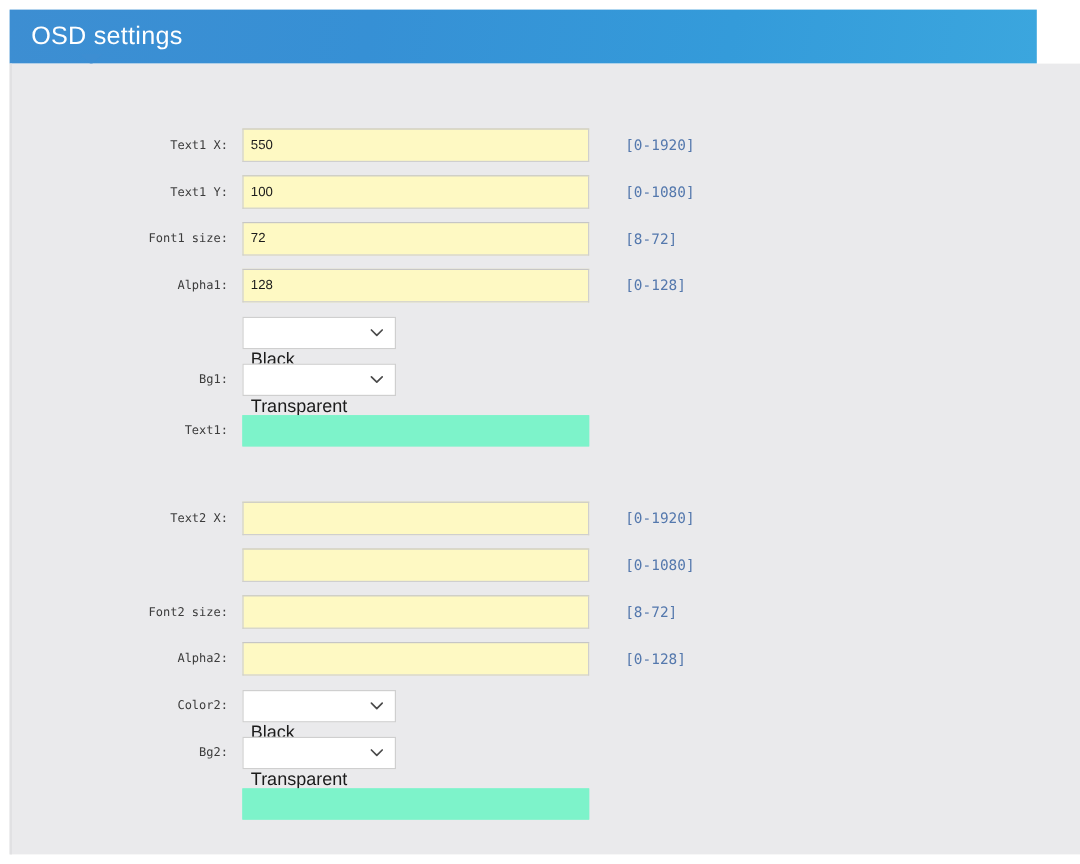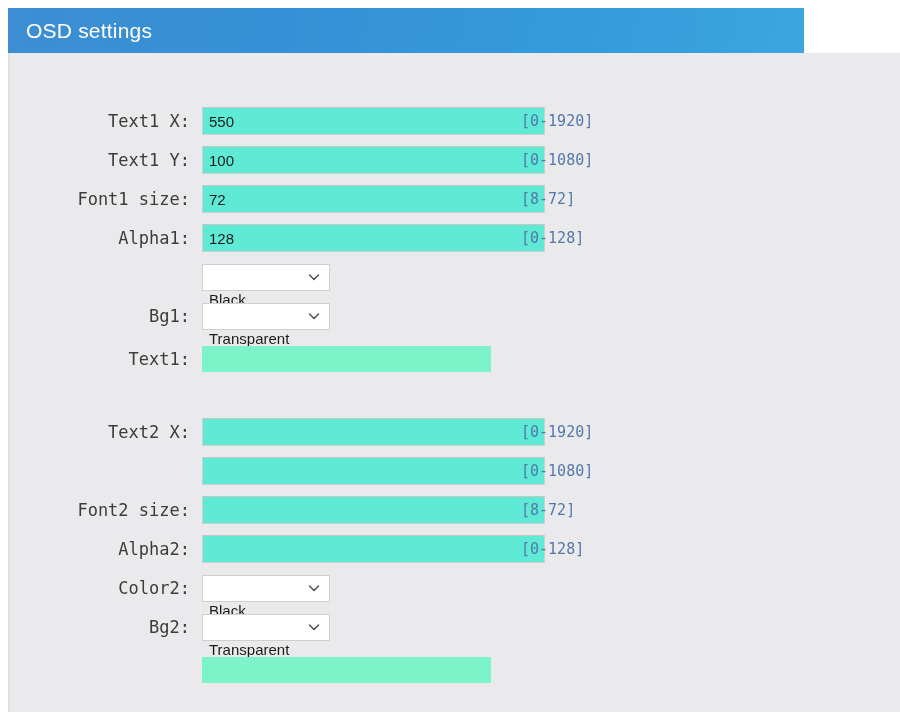--- a/index.html
+++ b/index.html
@@ -17,21 +17,21 @@
     width: 900px;
     height: 720px;
     background: #ffffff;
   }
 
   
   .panel-header {
     position: absolute;
     left: 8px;
     top: 8px;
-    width: 796px;
+    width: 856px;
     height: 45px;
     background: linear-gradient(100deg, #3d8ed2 0%, #3690d5 35%, #349bda 70%, #3ba6de 100%);
     overflow: visible;
   }
   .panel-title {
     position: absolute;
     left: 18px;
     top: 50%;
     transform: translateY(-50%);
     color: #ffffff;
@@ -77,36 +77,36 @@
     display: flex;
     align-items: center;
   }
 
   .row-label {
     position: absolute;
     left: 0px;
     width: 180px;
     text-align: right;
     font-family: "DejaVu Sans Mono", "Liberation Mono", monospace;
-    font-size: 17px;
+    font-size: 10px;
     color: #3c3c3c;
     white-space: nowrap;
     letter-spacing: 0px;
   }
 
   .field-input {
     position: absolute;
     left: 192px;
-    width: 343px;
+    width: 289px;
     height: 28px;
-    background: #5eead4;
+    background: #fef9c3;
     border: 1px solid #cfcfcf;
     border-top-color: #c6c6c6;
     font-family: "Liberation Sans", sans-serif;
-    font-size: 15px;
+    font-size: 11px;
     color: #1b1b1b;
     padding: 0 6px;
     line-height: 26px;
     outline: none;
     border-radius: 0;
   }
 
   .field-select {
     position: absolute;
     left: 192px;
@@ -150,21 +150,21 @@
     color: #1b1b1b;
     padding: 0 6px;
     line-height: 24px;
     outline: none;
   }
 
   .field-hint {
     position: absolute;
     left: 511px;
     font-family: "DejaVu Sans Mono", "Liberation Mono", monospace;
-    font-size: 15px;
+    font-size: 12px;
     color: #5478ad;
     white-space: nowrap;
   }
 
   input.field-input::placeholder,
   input.field-textcolor::placeholder { color: transparent; }
 </style>
 </head>
 <body>
 

